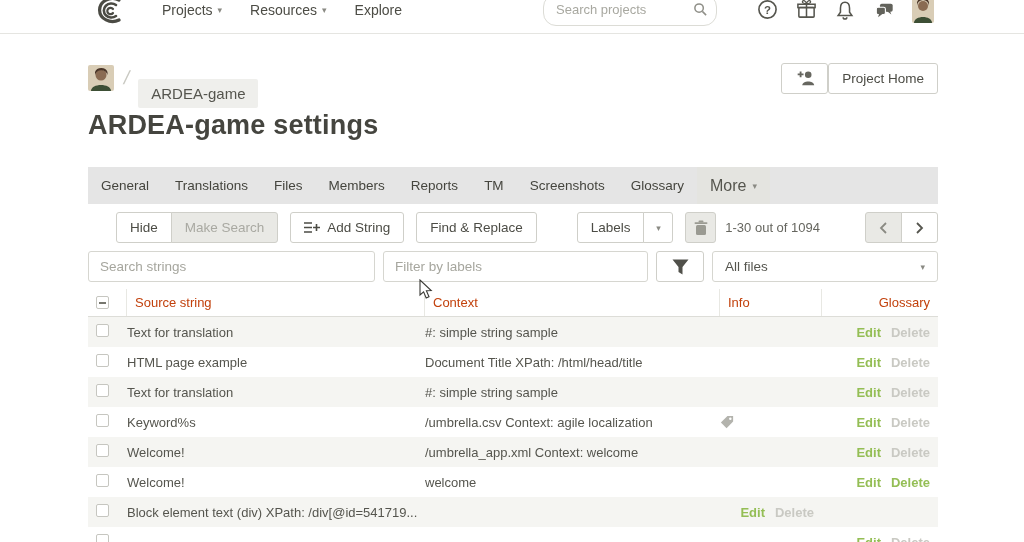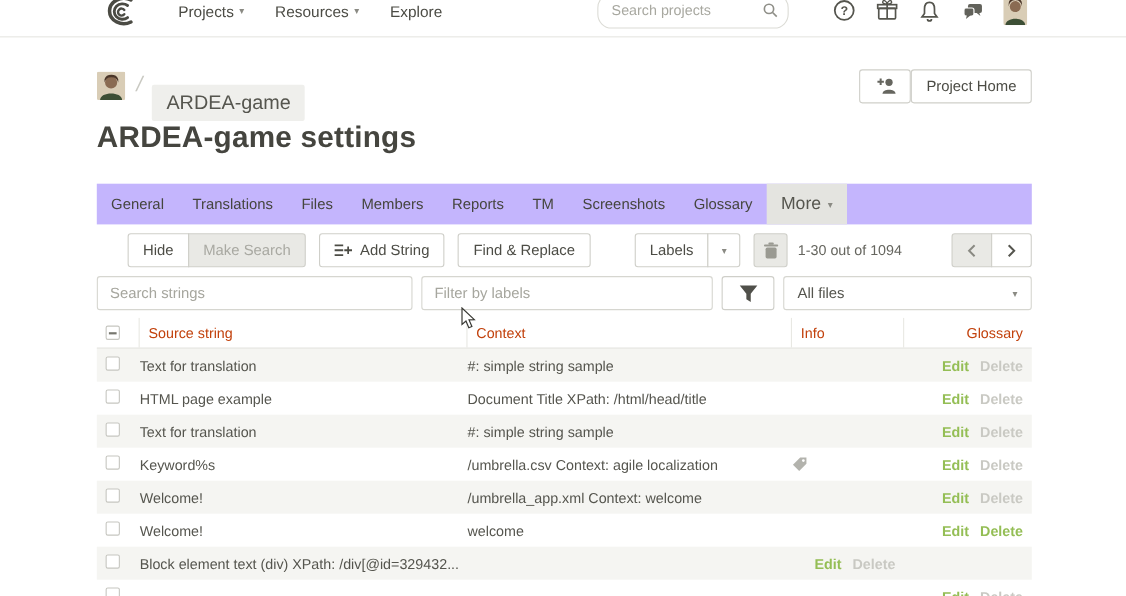--- a/index.html
+++ b/index.html
@@ -20,32 +20,32 @@
   .nav-ic { width:22px; height:22px; margin-left:17px; display:flex; align-items:center; justify-content:center; cursor:pointer; }
   .nav-avatar { width:22px; height:26px; margin-left:17px; border-radius:2px; overflow:hidden; cursor:pointer; }
 
   .main { padding:0 86px 0 88px; }
 
   
   .crumb-row { margin-top:28px; height:32px; display:flex; justify-content:space-between; align-items:center; }
   .crumb { display:flex; align-items:center; }
   .crumb-avatar { width:26px; height:26px; border-radius:2px; overflow:hidden; }
   .crumb-sep { color:#c9c9c2; font-size:19px; margin:0 9px 0 10px; transform:skewX(-12deg); }
-  .crumb-pill { background:#efefec; color:#55554e; font-size:18px; padding:6px 13px; border-radius:2px; cursor:pointer;margin-top:31px; }
+  .crumb-pill { background:#efefec; color:#55554e; font-size:15px; padding:6px 13px; border-radius:2px; cursor:pointer;margin-top:31px; }
   .crumb-actions { display:flex; }
   .btn { height:31px; background:#fff; border:1px solid var(--border); border-radius:3px;
     font-size:13.5px; color:#4c4c45; display:inline-flex; align-items:center; justify-content:center;
     padding:0 13px; cursor:pointer; font-family:inherit; }
   .btn-icon-only { width:47px; padding:0; }
 
   
   .page-title { margin-top:16px; font-size:27px; font-weight:700; color:#45453f; letter-spacing:.2px; }
 
   
-  .tabs { margin-top:26px; height:37px; background:#c4b5fd; display:flex; align-items:stretch; }
+  .tabs { margin-top:26px; height:37px; background:#e5e5e5; display:flex; align-items:stretch; }
   .tab { padding:0 13px; line-height:37px; font-size:13.5px; color:#45453e; cursor:pointer; white-space:nowrap; }
   .tab-more { background:#e4e4e0; display:flex; align-items:center; gap:6px; padding:0 13px; cursor:pointer; }
 
   
   .toolbar { margin-top:8px; display:flex; align-items:center; }
   .btngroup { display:inline-flex;padding-left:28px; }
   .btngroup .btn { border-radius:0; }
   .btngroup .btn:first-child { border-radius:3px 0 0 3px; }
   .btngroup .btn:last-child { border-radius:0 3px 3px 0; margin-left:-1px; }
   .btn.disabled { background:var(--dis-bg); color:var(--dis-tx); cursor:default; }
@@ -341,21 +341,21 @@
       <div>welcome</div>
       <div class="info-cell"></div>
       <div class="cell-actions">
         <span class="link-edit">Edit</span>
         <span class="link-del enabled">Delete</span>
       </div>
     </div>
 
     <div class="trow stripe">
       <div class="ccell"><span class="cbx"></span></div>
-      <div>Block element text (div) XPath: /div[@id=329432...</div>
+      <div>Block element text (div) XPath: /div[@id=541719...</div>
       <div class="info-cell"></div>
       <div class="cell-actions">
         <span class="link-edit">Edit</span>
         <span class="link-del">Delete</span>
       </div>
     </div>
 
     <div class="trow">
       <div class="ccell"><span class="cbx"></span></div>
       <div></div>

